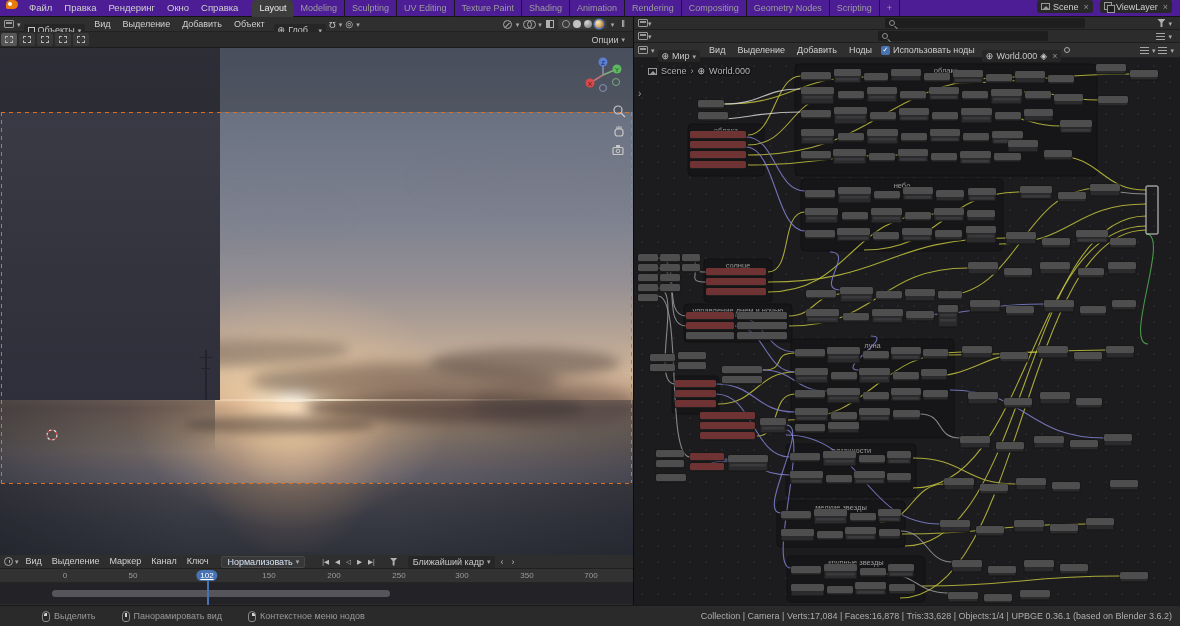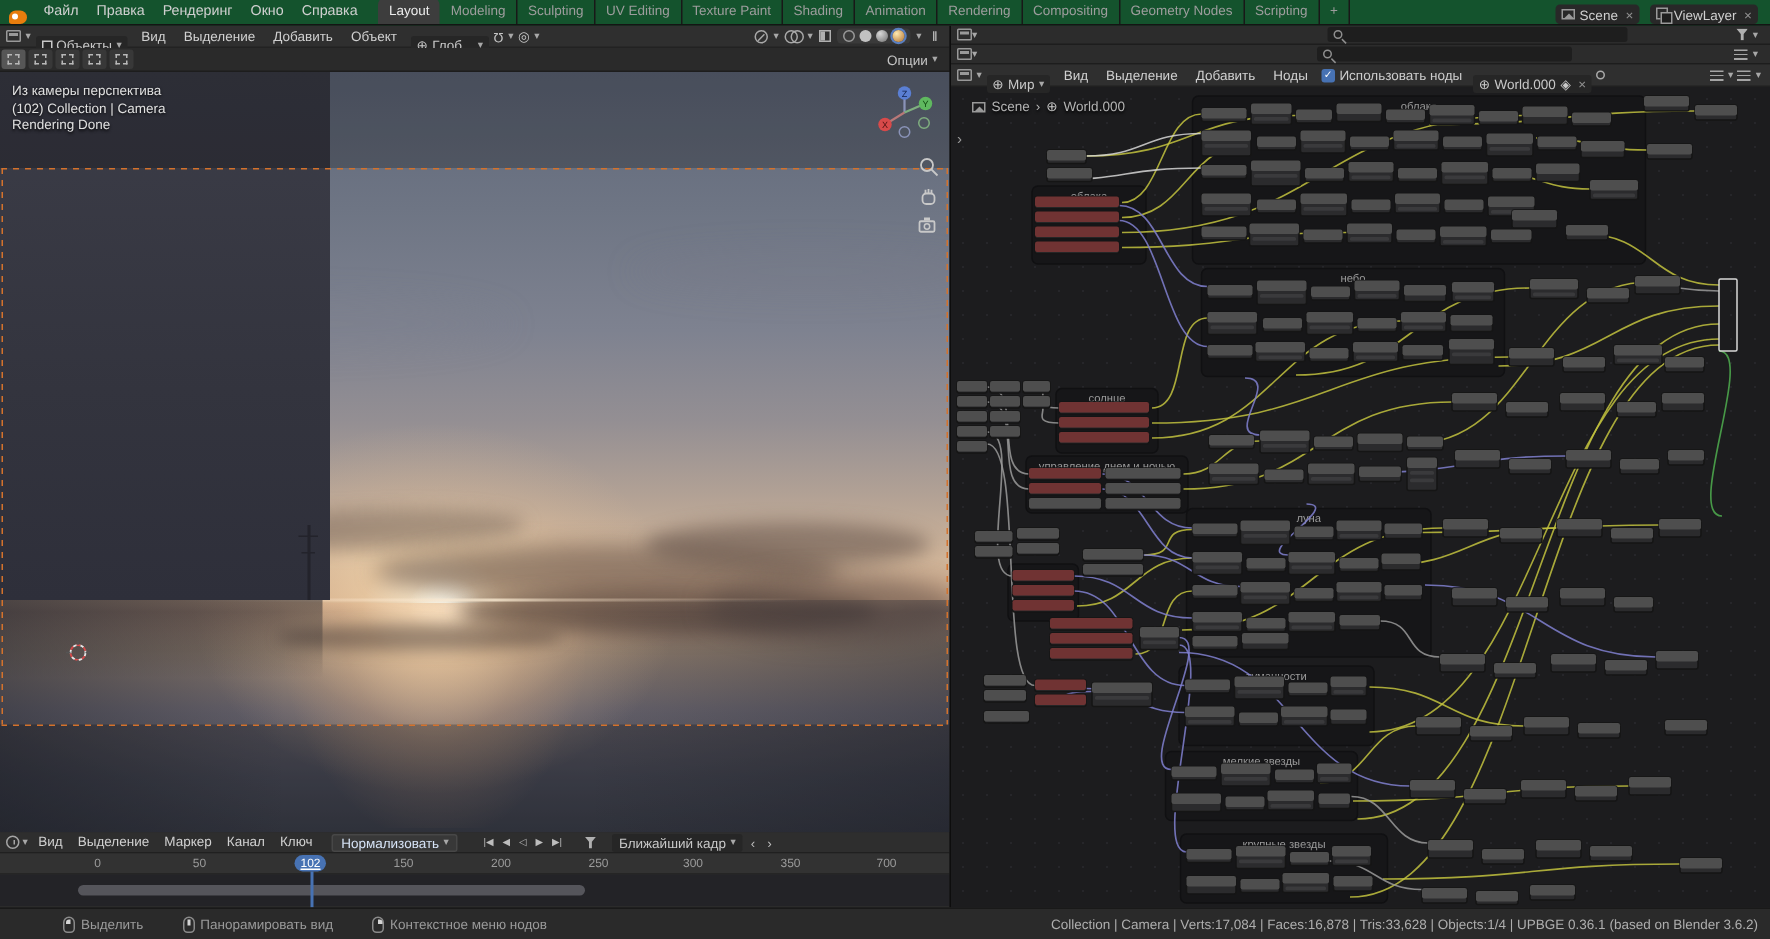--- a/index.html
+++ b/index.html
@@ -1,21 +1,21 @@
 <!DOCTYPE html>
 <html><head>
 <meta charset="utf-8">
 <style>
   *{box-sizing:border-box;margin:0;padding:0;}
   html,body{background:#000;}
   body{width:1180px;height:626px;overflow:hidden;font-family:"Liberation Sans",sans-serif;}
   #app{position:relative;width:1180px;height:626px;background:#1e1e1e;color:#c8c8c8;cursor:default;font-size:9px;}
 
   
-  #topbar{position:absolute;left:0;top:0;width:1180px;height:17px;background:#14532d;border-bottom:1px solid #141414;display:flex;align-items:flex-end;font-size:9.5px;z-index:40;}
+  #topbar{position:absolute;left:0;top:0;width:1180px;height:17px;background:#4c1d95;border-bottom:1px solid #141414;display:flex;align-items:flex-start;font-size:9.5px;z-index:40;}
   .logo{width:12px;height:9px;background:#e87d0d;border-radius:5px 5px 5px 2px;position:relative;margin:0 5px 0 6px;flex:none;}
   .logo::after{content:"";position:absolute;left:2px;top:2px;width:4px;height:4px;background:#fff;border-radius:50%;}
   .menu{padding:0 6px;line-height:16px;color:#d0d0d0;white-space:nowrap;}
   #tb-tabs{display:flex;margin-left:8px;height:17px;align-items:stretch;}
   .tab{padding:0 7px;line-height:17px;font-size:9px;color:#9d9d9d;white-space:nowrap;border-right:1px solid #181818;}
   .tab.active{background:#3d3d3d;color:#ececec;border-radius:4px 4px 0 0;border-right:none;}
   .tb-right{margin-left:auto;display:flex;align-items:center;gap:7px;padding-right:8px;}
   .pill{display:flex;align-items:center;gap:3px;background:#282828;border-radius:3px;padding:0 4px;height:13px;font-size:9px;color:#cfcfcf;white-space:nowrap;}
   .x{color:#8f8f8f;font-size:9px;padding-left:2px;}
 
@@ -257,25 +257,20 @@
     <div class="abs seashade"></div>
     <div class="abs mast"></div>
     <div class="abs mastbar1"></div>
     <div class="abs mastbar2"></div>
     <div class="abs dim-top"></div>
     <div class="abs dim-bot"></div>
     <div class="abs cam-h" style="left:1px;top:64px;width:631px;"></div>
     <div class="abs cam-h" style="left:1px;top:435px;width:631px;"></div>
     <div class="abs cam-v" style="left:1px;top:64px;height:371px;"></div>
     <div class="abs cam-v" style="left:631px;top:64px;height:371px;"></div>
-    <div class="abs vp-text">
-      <div>Из камеры перспектива</div>
-      <div>(102) Collection | Camera</div>
-      <div>Rendering Done</div>
-    </div>
     <svg class="abs" style="left:583px;top:7px;" width="40" height="40">
       <line x1="20" y1="20" x2="20" y2="7" stroke="#8a93b8" stroke-width="1.5"></line>
       <line x1="20" y1="20" x2="7" y2="28" stroke="#b87878" stroke-width="1.5"></line>
       <line x1="20" y1="20" x2="34" y2="14" stroke="#7fae7f" stroke-width="1.5"></line>
       <circle cx="20" cy="7" r="4.5" fill="#5a7fd4"></circle>
       <circle cx="7" cy="28" r="4.5" fill="#d84a4a"></circle>
       <circle cx="34" cy="14" r="4.5" fill="#5fb85f"></circle>
       <circle cx="33" cy="27" r="3.5" fill="none" stroke="#7fae7f"></circle>
       <circle cx="20" cy="33" r="3.5" fill="none" stroke="#8a93b8"></circle>
       <text x="20" y="9.5" text-anchor="middle" font-size="6" fill="#10204a">Z</text>

